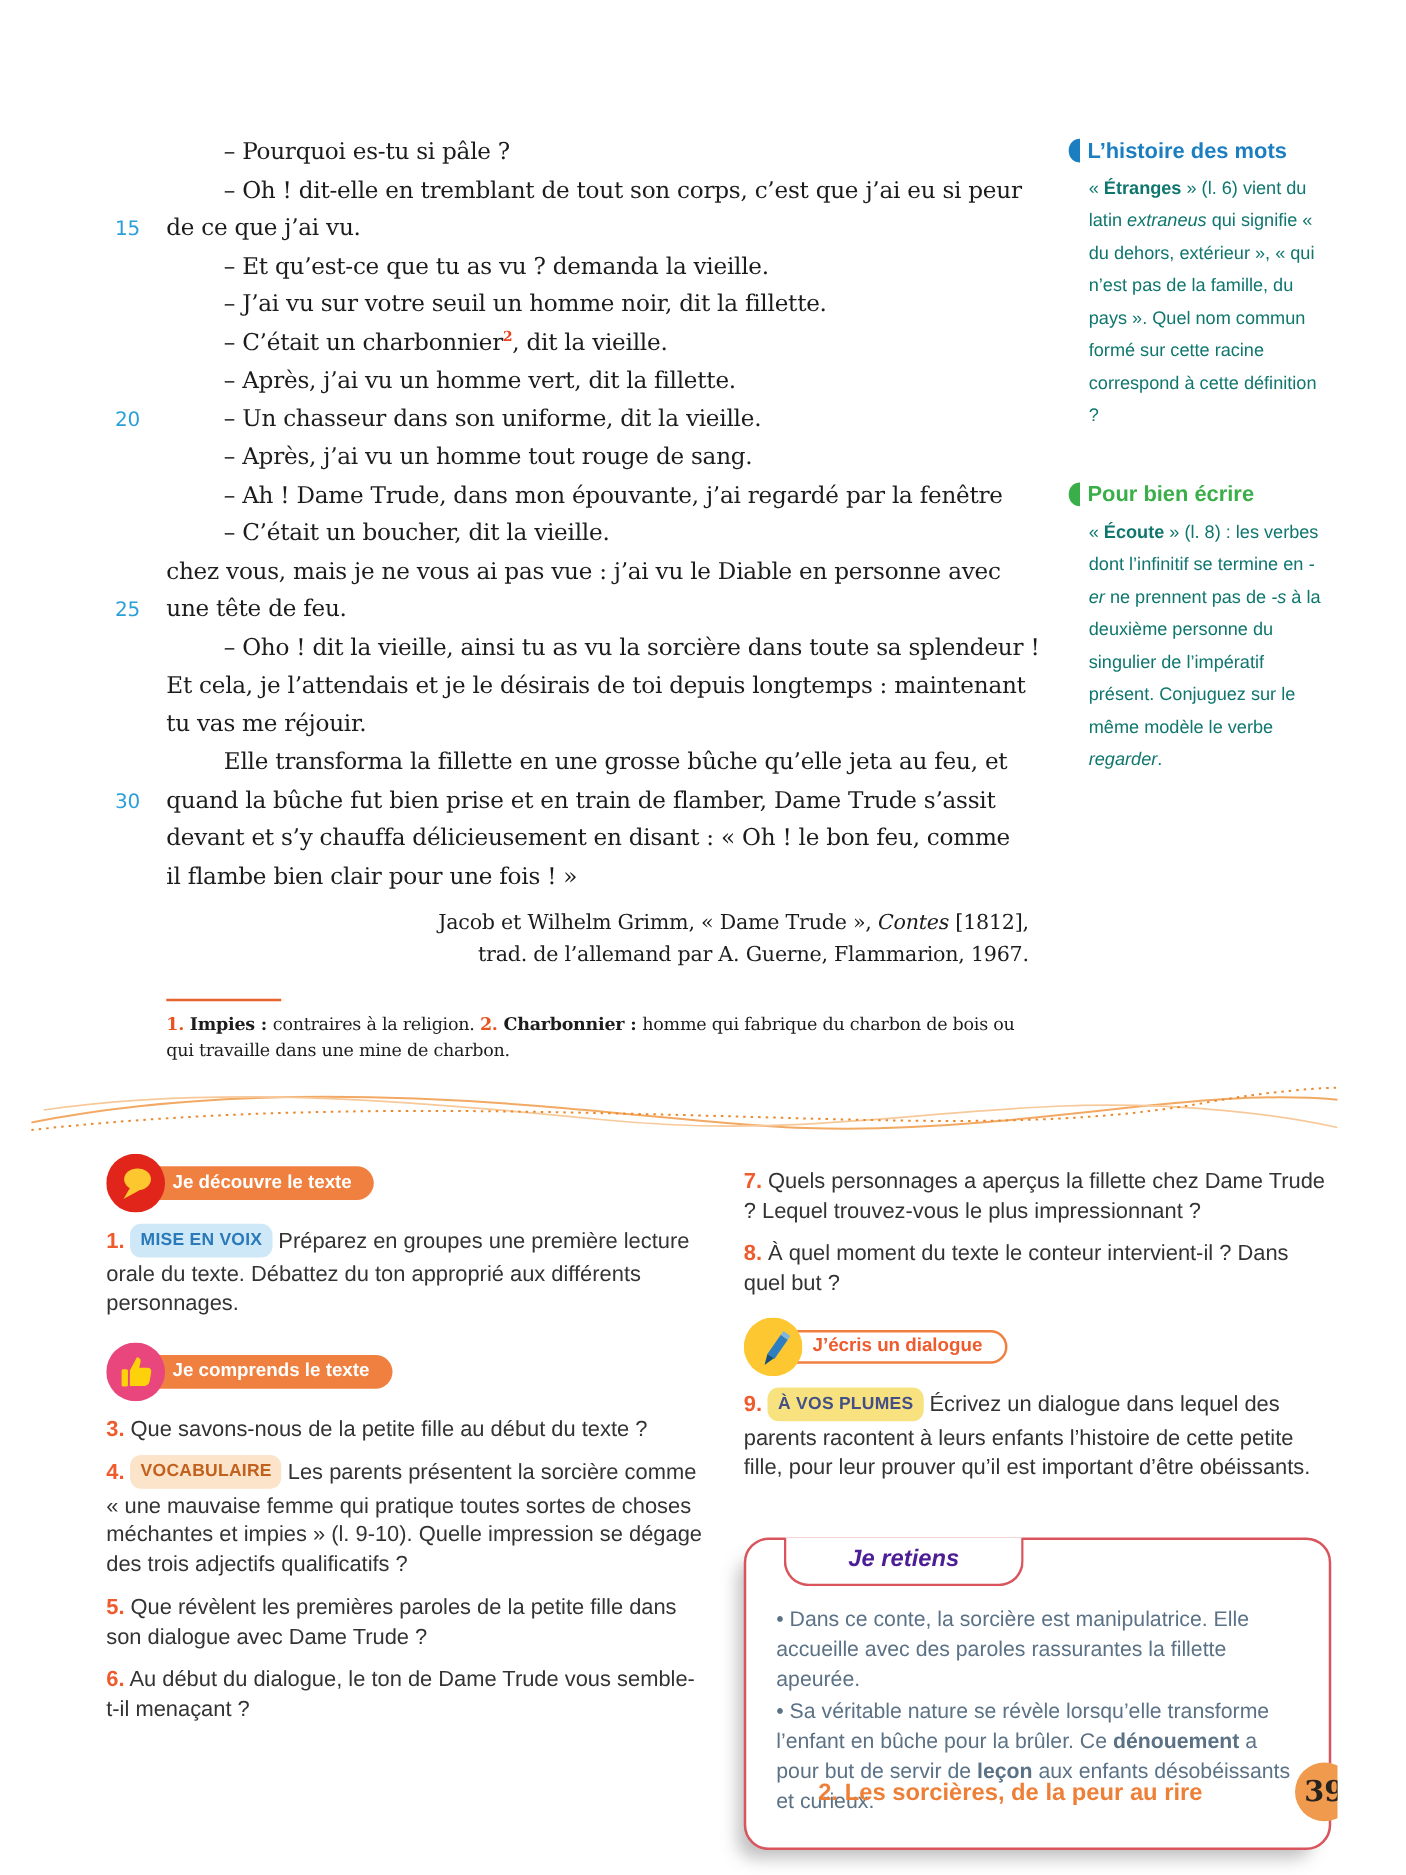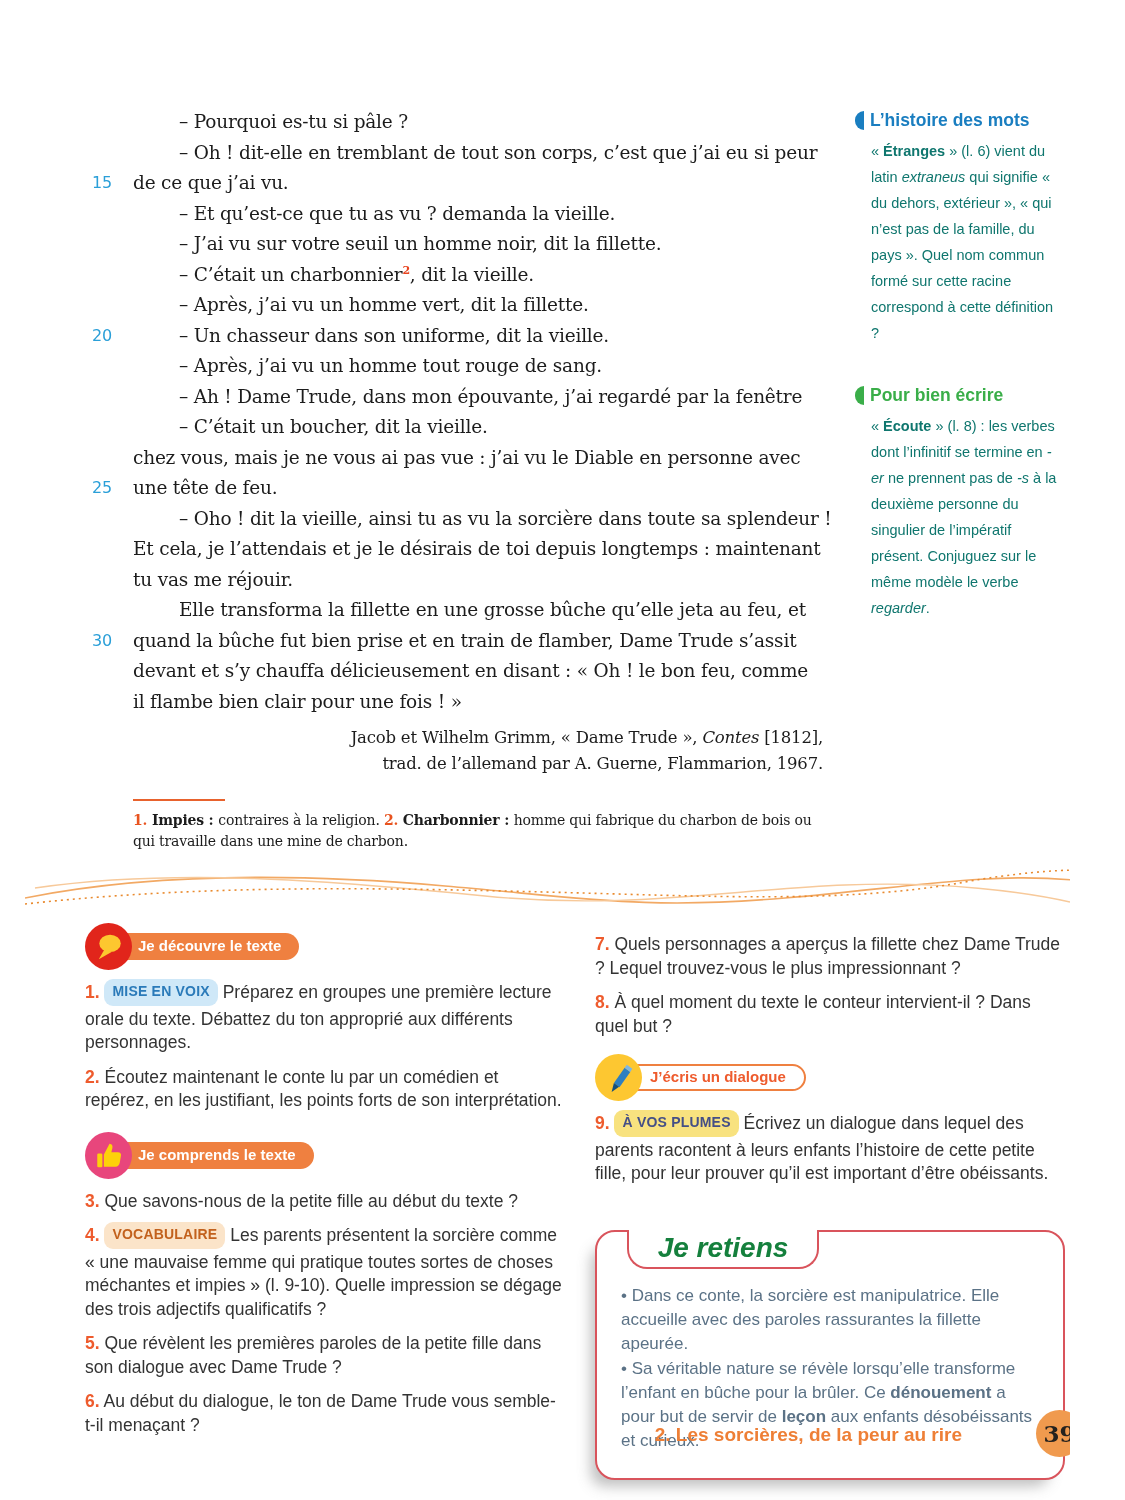--- a/index.html
+++ b/index.html
@@ -59,21 +59,21 @@
   .understand-header { margin-top:19px; }
   .write-header { margin-top:16px; }
 
   
   .retain-box { position:relative; margin-top:44px; border:2px solid #d9545c; border-radius:20px;
                 background:#fff; padding:52px 20px 24px 24px;
                 box-shadow:-10px 12px 14px -6px rgba(110,110,110,0.45); }
   .retain-tab { position:absolute; top:-2px; left:30px; width:188px; height:37px; background:#fff;
                 border:2px solid #d9545c; border-top:none; border-radius:0 0 20px 20px;
                 display:flex; align-items:center; justify-content:center; }
-  .retain-title { color:#15803d; font-weight:bold; font-style:italic; font-size:28px; }
+  .retain-title { color:#4c1d95; font-weight:bold; font-style:italic; font-size:19px; }
   .retain-body { font-size:17px; line-height:24px; color:#5b7286; }
   .retain-line { margin-bottom:1px; }
 
   
   .footer-chapter { position:absolute; right:108px; top:1424px; font-size:19px; font-weight:bold; color:#ee7f36; }
   .page-circle { position:absolute; left:1036px; top:1410px; width:47px; height:47px; border-radius:50%;
                  background:#f09a4e; display:flex; align-items:center; justify-content:center;
                  font-family:"DejaVu Serif", serif; font-size:23px; font-weight:bold; color:#26221e; }
 </style>
 </head>
@@ -138,21 +138,20 @@
     <div class="act-header">
       <svg class="act-icon" viewBox="0 0 46 46">
         <circle cx="23" cy="23" r="23" fill="#e1251b"></circle>
         <ellipse cx="24.5" cy="20" rx="10.5" ry="8.5" fill="#fdc72f"></ellipse>
         <path d="M19 26 L13.5 35.5 L26 28.5 Z" fill="#fdc72f"></path>
       </svg>
       <span class="act-pill">Je découvre le texte</span>
     </div>
     <div id="discover-questions">
         <div class="question"><span class="q-num">1.</span> <span class="badge badge-blue">MISE EN VOIX</span> <span>Préparez en groupes une première lecture orale du texte. Débattez du ton approprié aux différents personnages.</span></div>
-        <div class="question"><span class="q-num">2.</span> <span>Écoutez maintenant le conte lu par un comédien et repérez, en les justifiant, les points forts de son interprétation.</span></div>
       </div>
 
     <div class="act-header understand-header">
       <svg class="act-icon" viewBox="0 0 46 46">
         <circle cx="23" cy="23" r="23" fill="#e8467c"></circle>
         <g fill="#fdd20a">
           <rect x="12" y="21" width="5" height="13.5" rx="1.2"></rect>
           <path d="M18.5 34V22l5.5-10.5c2.4.3 3.3 1.9 2.8 4.1l-1 4.2h6.4c2.3 0 3.4 1.3 3 3.5l-1.2 6.8c-.4 2.3-1.8 3.9-4.2 3.9h-8.8c-.9 0-1.7 0-2.5 0z"></path>
         </g>
       </svg>

